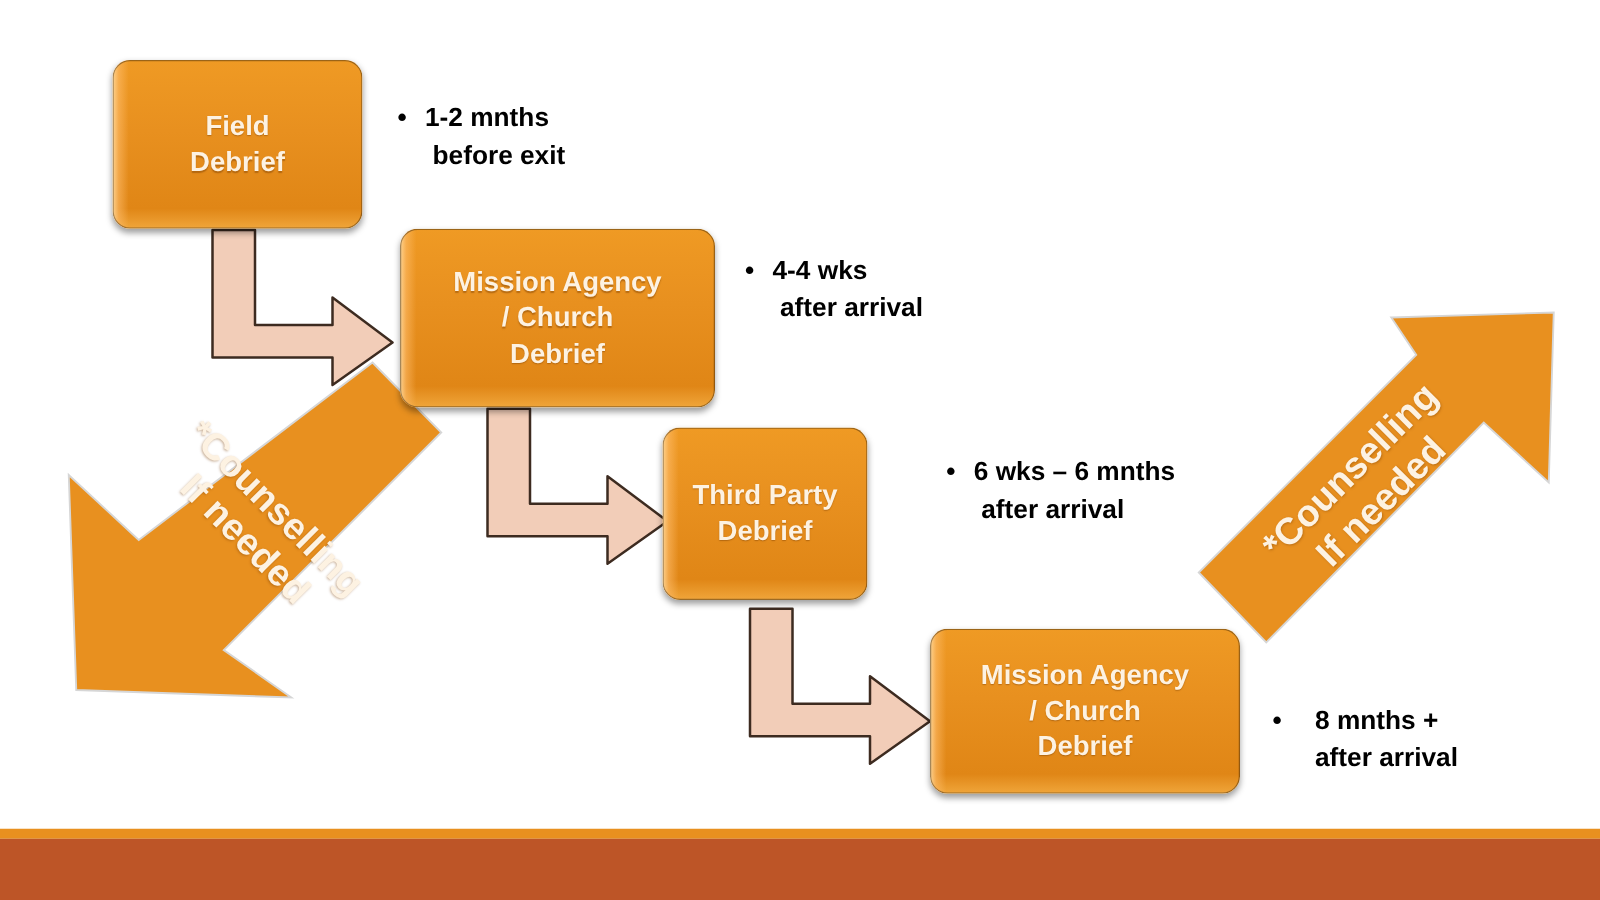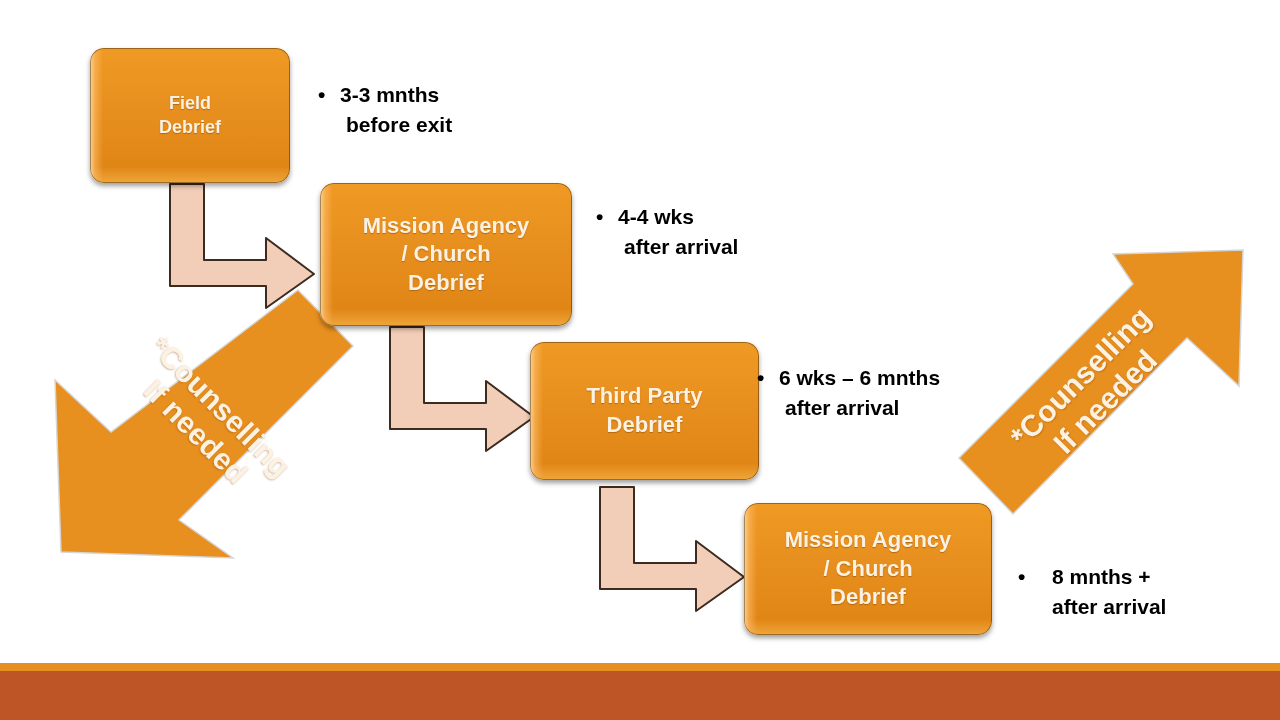--- a/index.html
+++ b/index.html
@@ -162,46 +162,46 @@
       <polygon points="2,2 36,2 36,78 98,78 98,56 146,92 98,126 98,104 2,104" fill="#f2cdb8" stroke="#3d2b20" stroke-width="2" stroke-linejoin="round"></polygon>
     </svg>
   </div>
 
   <div class="elbow" style="left:598px; top:485px; width:150px; height:128px;">
     <svg width="150" height="128" viewBox="0 0 150 128" aria-hidden="true">
       <polygon points="2,2 36,2 36,78 98,78 98,56 146,92 98,126 98,104 2,104" fill="#f2cdb8" stroke="#3d2b20" stroke-width="2" stroke-linejoin="round"></polygon>
     </svg>
   </div>
 
-  <div class="procbox" style="left:90px; top:48px; width:200px; height:135px; font-size:18px;">
+  <div class="procbox" style="left:90px; top:48px; width:200px; height:135px; font-size:22px;">
     <span class="ln">Field</span>
     <span class="ln">Debrief</span>
   </div>
 
   <div class="procbox" style="left:320px; top:183px; width:252px; height:143px; font-size:22px;">
     <span class="ln">Mission Agency</span>
     <span class="ln">/ Church</span>
     <span class="ln">Debrief</span>
   </div>
 
-  <div class="procbox" style="left:530px; top:342px; width:229px; height:138px; font-size:22px;">
+  <div class="procbox" style="left:530px; top:342px; width:164px; height:138px; font-size:22px;">
     <span class="ln">Third Party</span>
     <span class="ln">Debrief</span>
   </div>
 
   <div class="procbox" style="left:744px; top:503px; width:248px; height:132px; font-size:22px;">
     <span class="ln">Mission Agency</span>
     <span class="ln">/ Church</span>
     <span class="ln">Debrief</span>
   </div>
 
   <div class="bullet" style="left:318px; top:80px;">
     <span class="dot">•</span>
     <span class="btxt">
-      <span>3-3 mnths</span>
+      <span>1-2 mnths</span>
       <span class="l2">before exit</span>
     </span>
   </div>
 
   <div class="bullet" style="left:596px; top:202px;">
     <span class="dot">•</span>
     <span class="btxt">
       <span>4-4 wks</span>
       <span class="l2">after arrival</span>
     </span>

